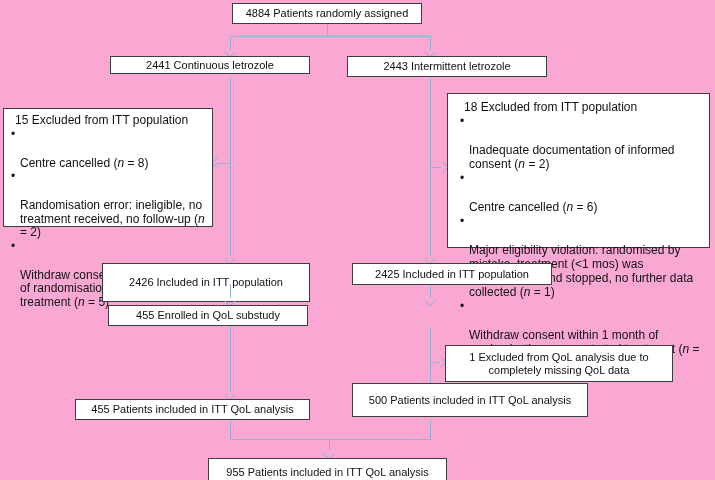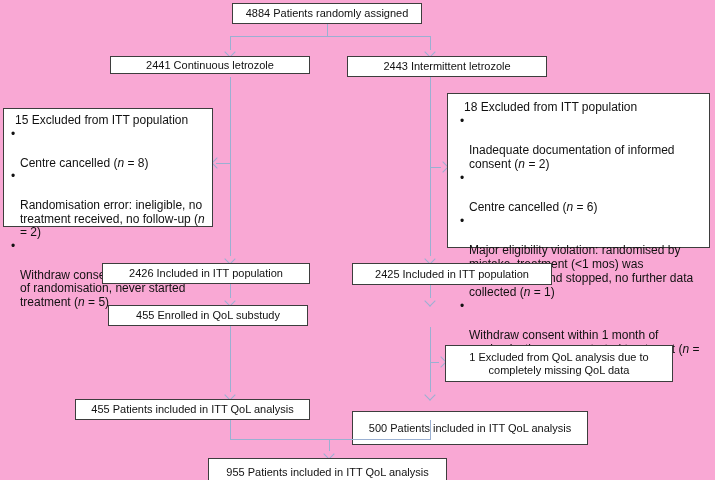--- a/index.html
+++ b/index.html
@@ -119,41 +119,41 @@
     <div class="xbullet">
       <span class="dot"></span>
       <span class="btxt">Major eligibility violation: randomised by mistake, treatment (&lt;1 mos) was inappropriate and stopped, no further data collected (<i>n</i> = 1)</span>
     </div>
     <div class="xbullet">
       <span class="dot"></span>
       <span class="btxt">Withdraw consent within 1 month of randomisation, never started treatment (<i>n</i> = 9)</span>
     </div>
   </div>
 
-  <div class="node" style="left:102px;top:263px;width:208px;height:21px">2426 Included in ITT population</div>
+  <div class="node" style="left:102px;top:263px;width:208px;height:39px">2426 Included in ITT population</div>
   <div class="node" style="left:352px;top:263px;width:200px;height:22px">2425 Included in ITT population</div>
 
   <div class="line vline" style="left:230px;top:284px;height:14px"></div>
   <div class="ah down" style="left:226px;top:297px"></div>
   <div class="line vline" style="left:430px;top:285px;height:13px"></div>
   <div class="ah down" style="left:426px;top:297px"></div>
 
   <div class="node" style="left:108px;top:305px;width:200px;height:21px">455 Enrolled in QoL substudy</div>
 
   <div class="line vline" style="left:230px;top:326px;height:66px"></div>
   <div class="ah down" style="left:226px;top:391px"></div>
   <div class="line vline" style="left:430px;top:327px;height:65px"></div>
   <div class="ah down" style="left:426px;top:391px"></div>
 
   <div class="line hline" style="left:430px;top:362px;width:9px"></div>
   <div class="ah right" style="left:437px;top:358px"></div>
   <div class="node" style="left:445px;top:345px;width:228px;height:37px">1 Excluded from QoL analysis due to completely missing QoL data</div>
 
   <div class="node" style="left:75px;top:399px;width:235px;height:21px">455 Patients included in ITT QoL analysis</div>
-  <div class="node" style="left:352px;top:411px;width:236px;height:34px">500 Patients included in ITT QoL analysis</div>
+  <div class="node" style="left:352px;top:383px;width:236px;height:34px">500 Patients included in ITT QoL analysis</div>
 
   <div class="line vline" style="left:230px;top:420px;height:20px"></div>
   <div class="line vline" style="left:430px;top:420px;height:20px"></div>
   <div class="line hline" style="left:230px;top:439px;width:201px"></div>
   <div class="line vline" style="left:329px;top:439px;height:12px"></div>
   <div class="ah down" style="left:325px;top:450px"></div>
 
   <div class="node" style="left:208px;top:458px;width:239px;height:28px">955 Patients included in ITT QoL analysis</div>
 
 </div>

